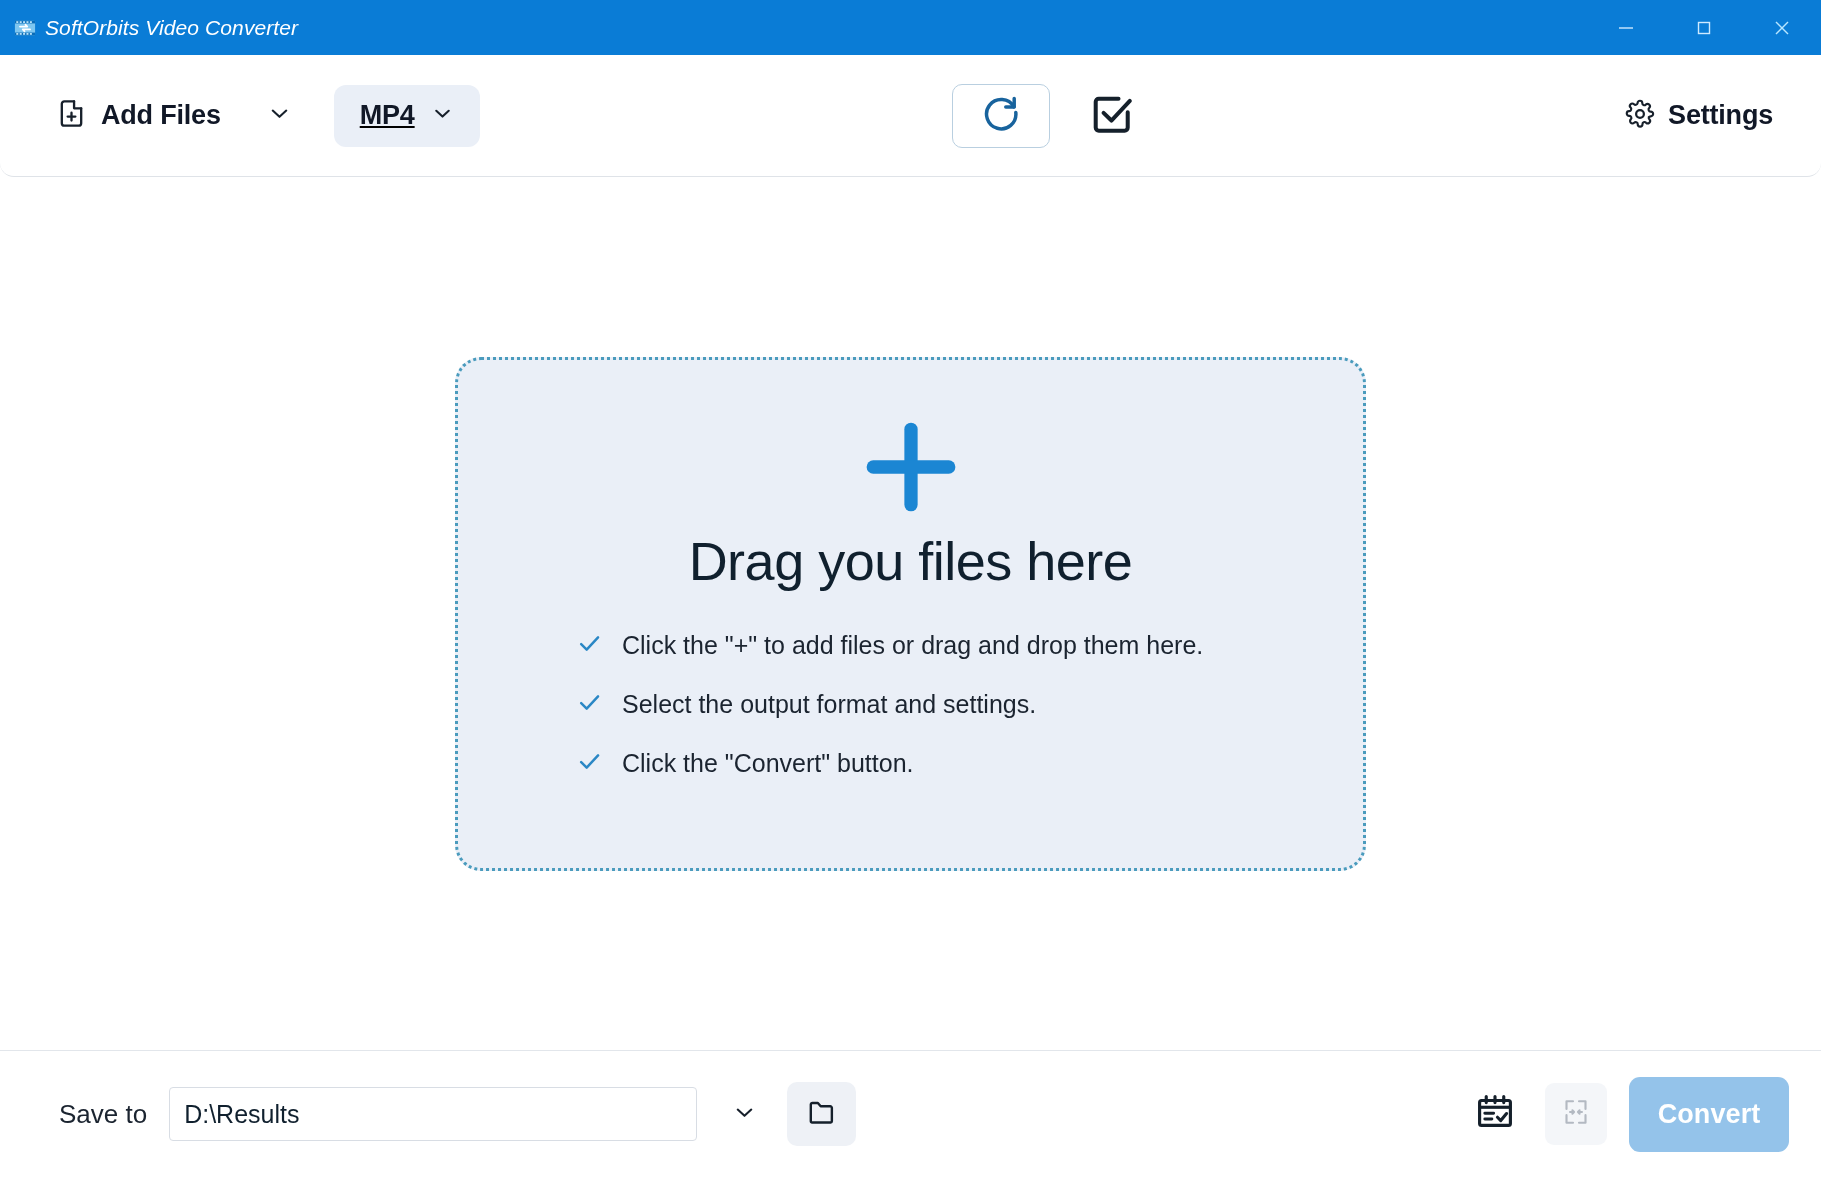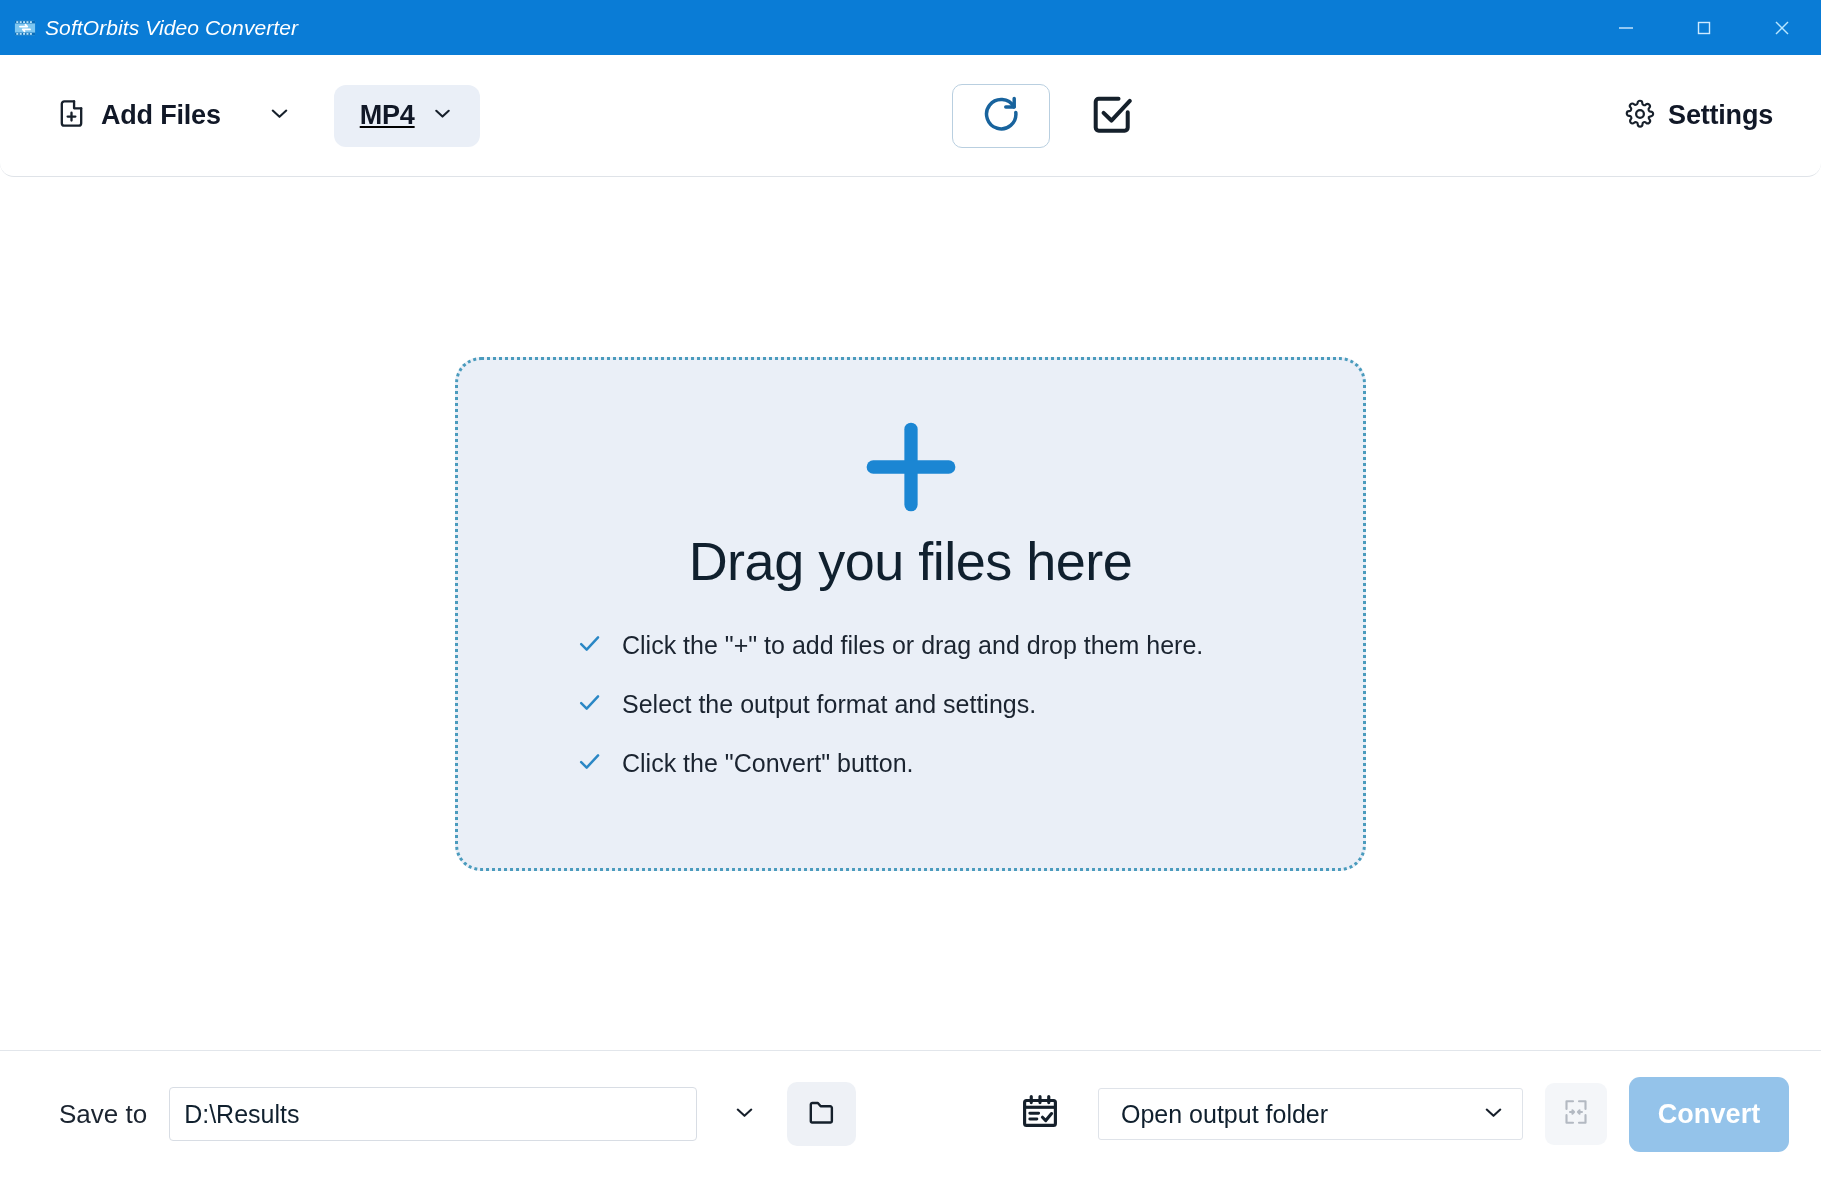--- a/index.html
+++ b/index.html
@@ -538,28 +538,20 @@
           <svg width="42" height="42" viewBox="0 0 24 24" fill="none">
             <rect x="3.2" y="5.4" width="17.6" height="14.2" rx="1.1" stroke="#15202b" stroke-width="1.8"></rect>
             <path d="M3.2 9.3h17.6" stroke="#15202b" stroke-width="1.8"></path>
             <path d="M7 3.2v3.4M12 3.2v3.4M17 3.2v3.4" stroke="#15202b" stroke-width="1.8" stroke-linecap="round"></path>
             <path d="M6.2 12.7h5M6.2 16h4" stroke="#15202b" stroke-width="1.7" stroke-linecap="round"></path>
             <path d="M13.4 15 15.3 16.9 18.6 12.9" stroke="#15202b" stroke-width="1.8" stroke-linecap="round" stroke-linejoin="round"></path>
           </svg>
         </span>
       </div>
 
-      <div class="action-select">
-        <span class="action-select-label">Open output folder</span>
-        <span>
-          <svg width="25" height="25" viewBox="0 0 24 24" fill="none">
-            <path d="M5.5 9.2 12 15.2l6.5-6" stroke="#17202b" stroke-width="2" stroke-linecap="round" stroke-linejoin="round"></path>
-          </svg>
-        </span>
-      </div>
 
       <div class="merge-btn">
         <span>
           <svg width="30" height="30" viewBox="0 0 24 24" fill="none">
             <path d="M9.6 3.4H4.4v6.1M9.6 20.6H4.4v-6.1" stroke="#b3b9c2" stroke-width="1.7" stroke-linecap="round" stroke-linejoin="round"></path>
             <path d="M14.4 3.4h5.2v6.1M14.4 20.6h5.2v-6.1" stroke="#b3b9c2" stroke-width="1.7" stroke-linecap="round" stroke-linejoin="round"></path>
             <path d="M7.2 12h3.3M10.5 12 9.1 10.6M10.5 12 9.1 13.4" stroke="#b3b9c2" stroke-width="1.6" stroke-linecap="round" stroke-linejoin="round"></path>
             <path d="M16.8 12h-3.3M13.5 12l1.4-1.4M13.5 12l1.4 1.4" stroke="#b3b9c2" stroke-width="1.6" stroke-linecap="round" stroke-linejoin="round"></path>
           </svg>
         </span>

